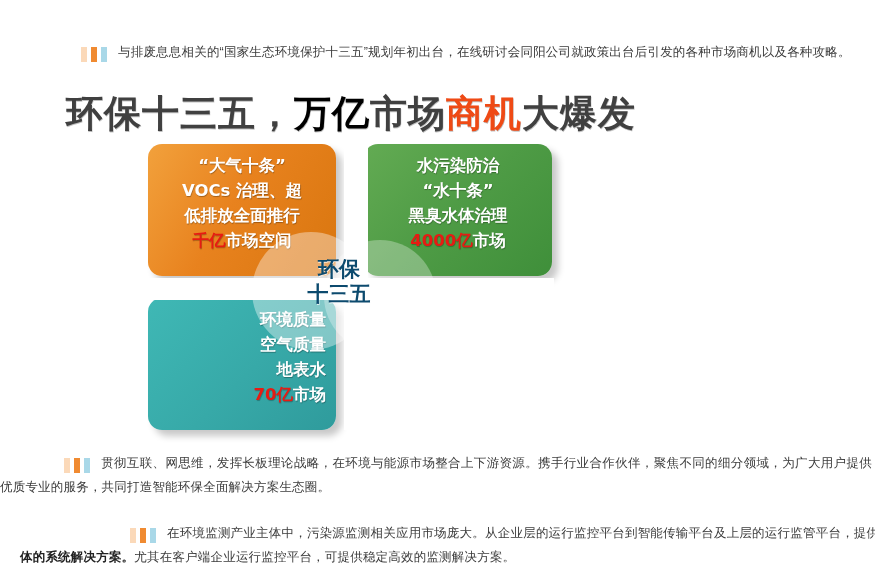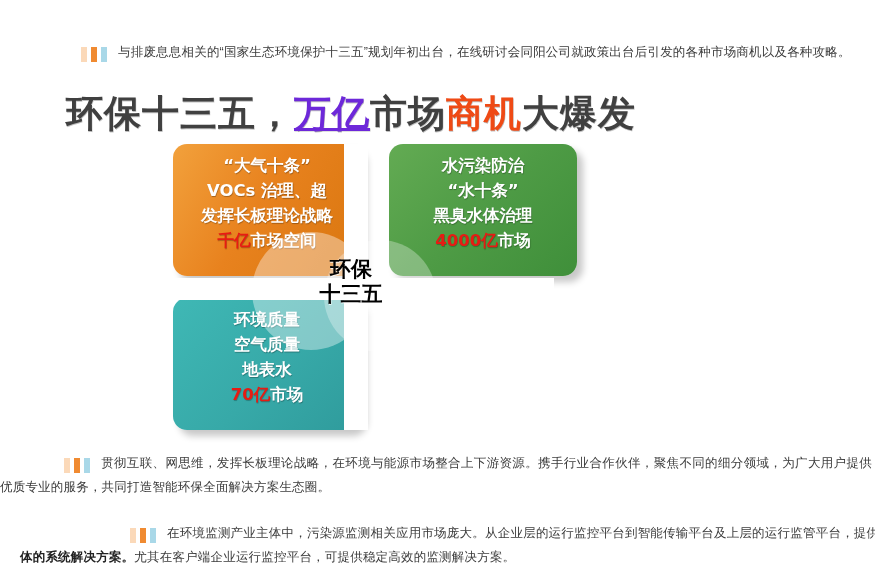--- a/index.html
+++ b/index.html
@@ -69,21 +69,21 @@
     left: 66px;
     top: 89px;
     font-size: 37px;
     font-weight: bold;
     letter-spacing: 1px;
     white-space: nowrap;
     font-family: "DejaVu Sans", "Liberation Sans", sans-serif;
     text-shadow: 0.5px 0.5px 0px rgba(0,0,0,0.25);
   }
   #title .t-blue { color: #404040; }
-  #title .t-red { color: #6d28d9; text-decoration: underline; }
+  #title .t-red { color: #000000; }
   #title .t-orange { color: #ef4a15; margin-top: 20px; }
 
   
   #infographic {
     position: absolute;
     left: 148px;
     top: 144px;
     width: 406px;
     height: 286px;
   }
@@ -95,38 +95,37 @@
     box-shadow: 6px 6px 7px rgba(0,0,0,0.22);
     color: #ffffff;
     font-family: "DejaVu Sans", "Liberation Sans", sans-serif;
     font-weight: bold;
     font-size: 16.5px;
     line-height: 25px;
     box-sizing: border-box;
     padding: 9px 10px;
     overflow: hidden;
     text-shadow: 0.6px 0.6px 0.8px rgba(0,0,0,0.30);
-    margin-left: 25px;
   }
   .quad .ln { white-space: nowrap; }
 
   #quad-air {
     left: 0; top: 0;
     background: linear-gradient(120deg, #f2a13c 0%, #e8821e 45%, #d9760f 100%);
     text-align: center;
   }
   #quad-water {
     left: 216px; top: 0;
     background: linear-gradient(135deg, #63ab53 0%, #4e9b45 50%, #3f8f3a 100%);
     text-align: center;
   }
   #quad-env {
     left: 0; top: 154px;
     background: linear-gradient(135deg, #3fb8b5 0%, #37a9a8 55%, #2f9b9c 100%);
-    text-align: center;
+    text-align: right;
   }
   #quad-soil {
     left: 216px; top: 154px;
     background: linear-gradient(135deg, #d8366f 0%, #cc2a66 55%, #c0215e 100%);
     text-align: center;
   }
 
   .hi-red { color: #e71b13; text-shadow: 0.6px 0.6px 0.8px rgba(0,0,0,0.25); }
   .hi-yellow { color: #f6e23b; text-shadow: 0.6px 0.6px 0.8px rgba(0,0,0,0.25); }
 
@@ -156,25 +155,25 @@
   }
   #cross-h {
     position: absolute;
     left: 0; top: 134px;
     width: 406px; height: 22px;
     background: #ffffff;
   }
 
   #centre-label {
     position: absolute;
-    left: 120px;
+    left: 108px;
     top: 113px;
     width: 166px;
     text-align: center;
-    color: #000000;
+    color: #0c4a6e;
     font-weight: bold;
     font-size: 21px;
     line-height: 25px;
     font-family: "DejaVu Sans", "Liberation Sans", sans-serif;
     z-index: 9;
     text-shadow: 0.5px 0.5px 0.6px rgba(255,255,255,0.8);
     white-space: nowrap;
   }
 </style>
 </head>
@@ -188,21 +187,21 @@
 
 <div id="title">
   <span class="t-blue">环保十三五，</span><span class="t-red">万亿</span><span class="t-blue">市场</span><span class="t-orange">商机</span><span class="t-blue">大爆发</span>
 </div>
 
 <div id="infographic">
 
   <div class="quad" id="quad-air">
     <div class="ln">“大气十条”</div>
     <div class="ln">VOCs 治理、超</div>
-    <div class="ln">发挥长板理论战略</div>
+    <div class="ln">低排放全面推行</div>
     <div class="ln"><span class="hi-red">千亿</span><span>市场空间</span></div>
   </div>
 
   <div class="quad" id="quad-water">
     <div class="ln">水污染防治</div>
     <div class="ln">“水十条”</div>
     <div class="ln">黑臭水体治理</div>
     <div class="ln"><span class="hi-red">4000亿</span><span>市场</span></div>
   </div>
 

